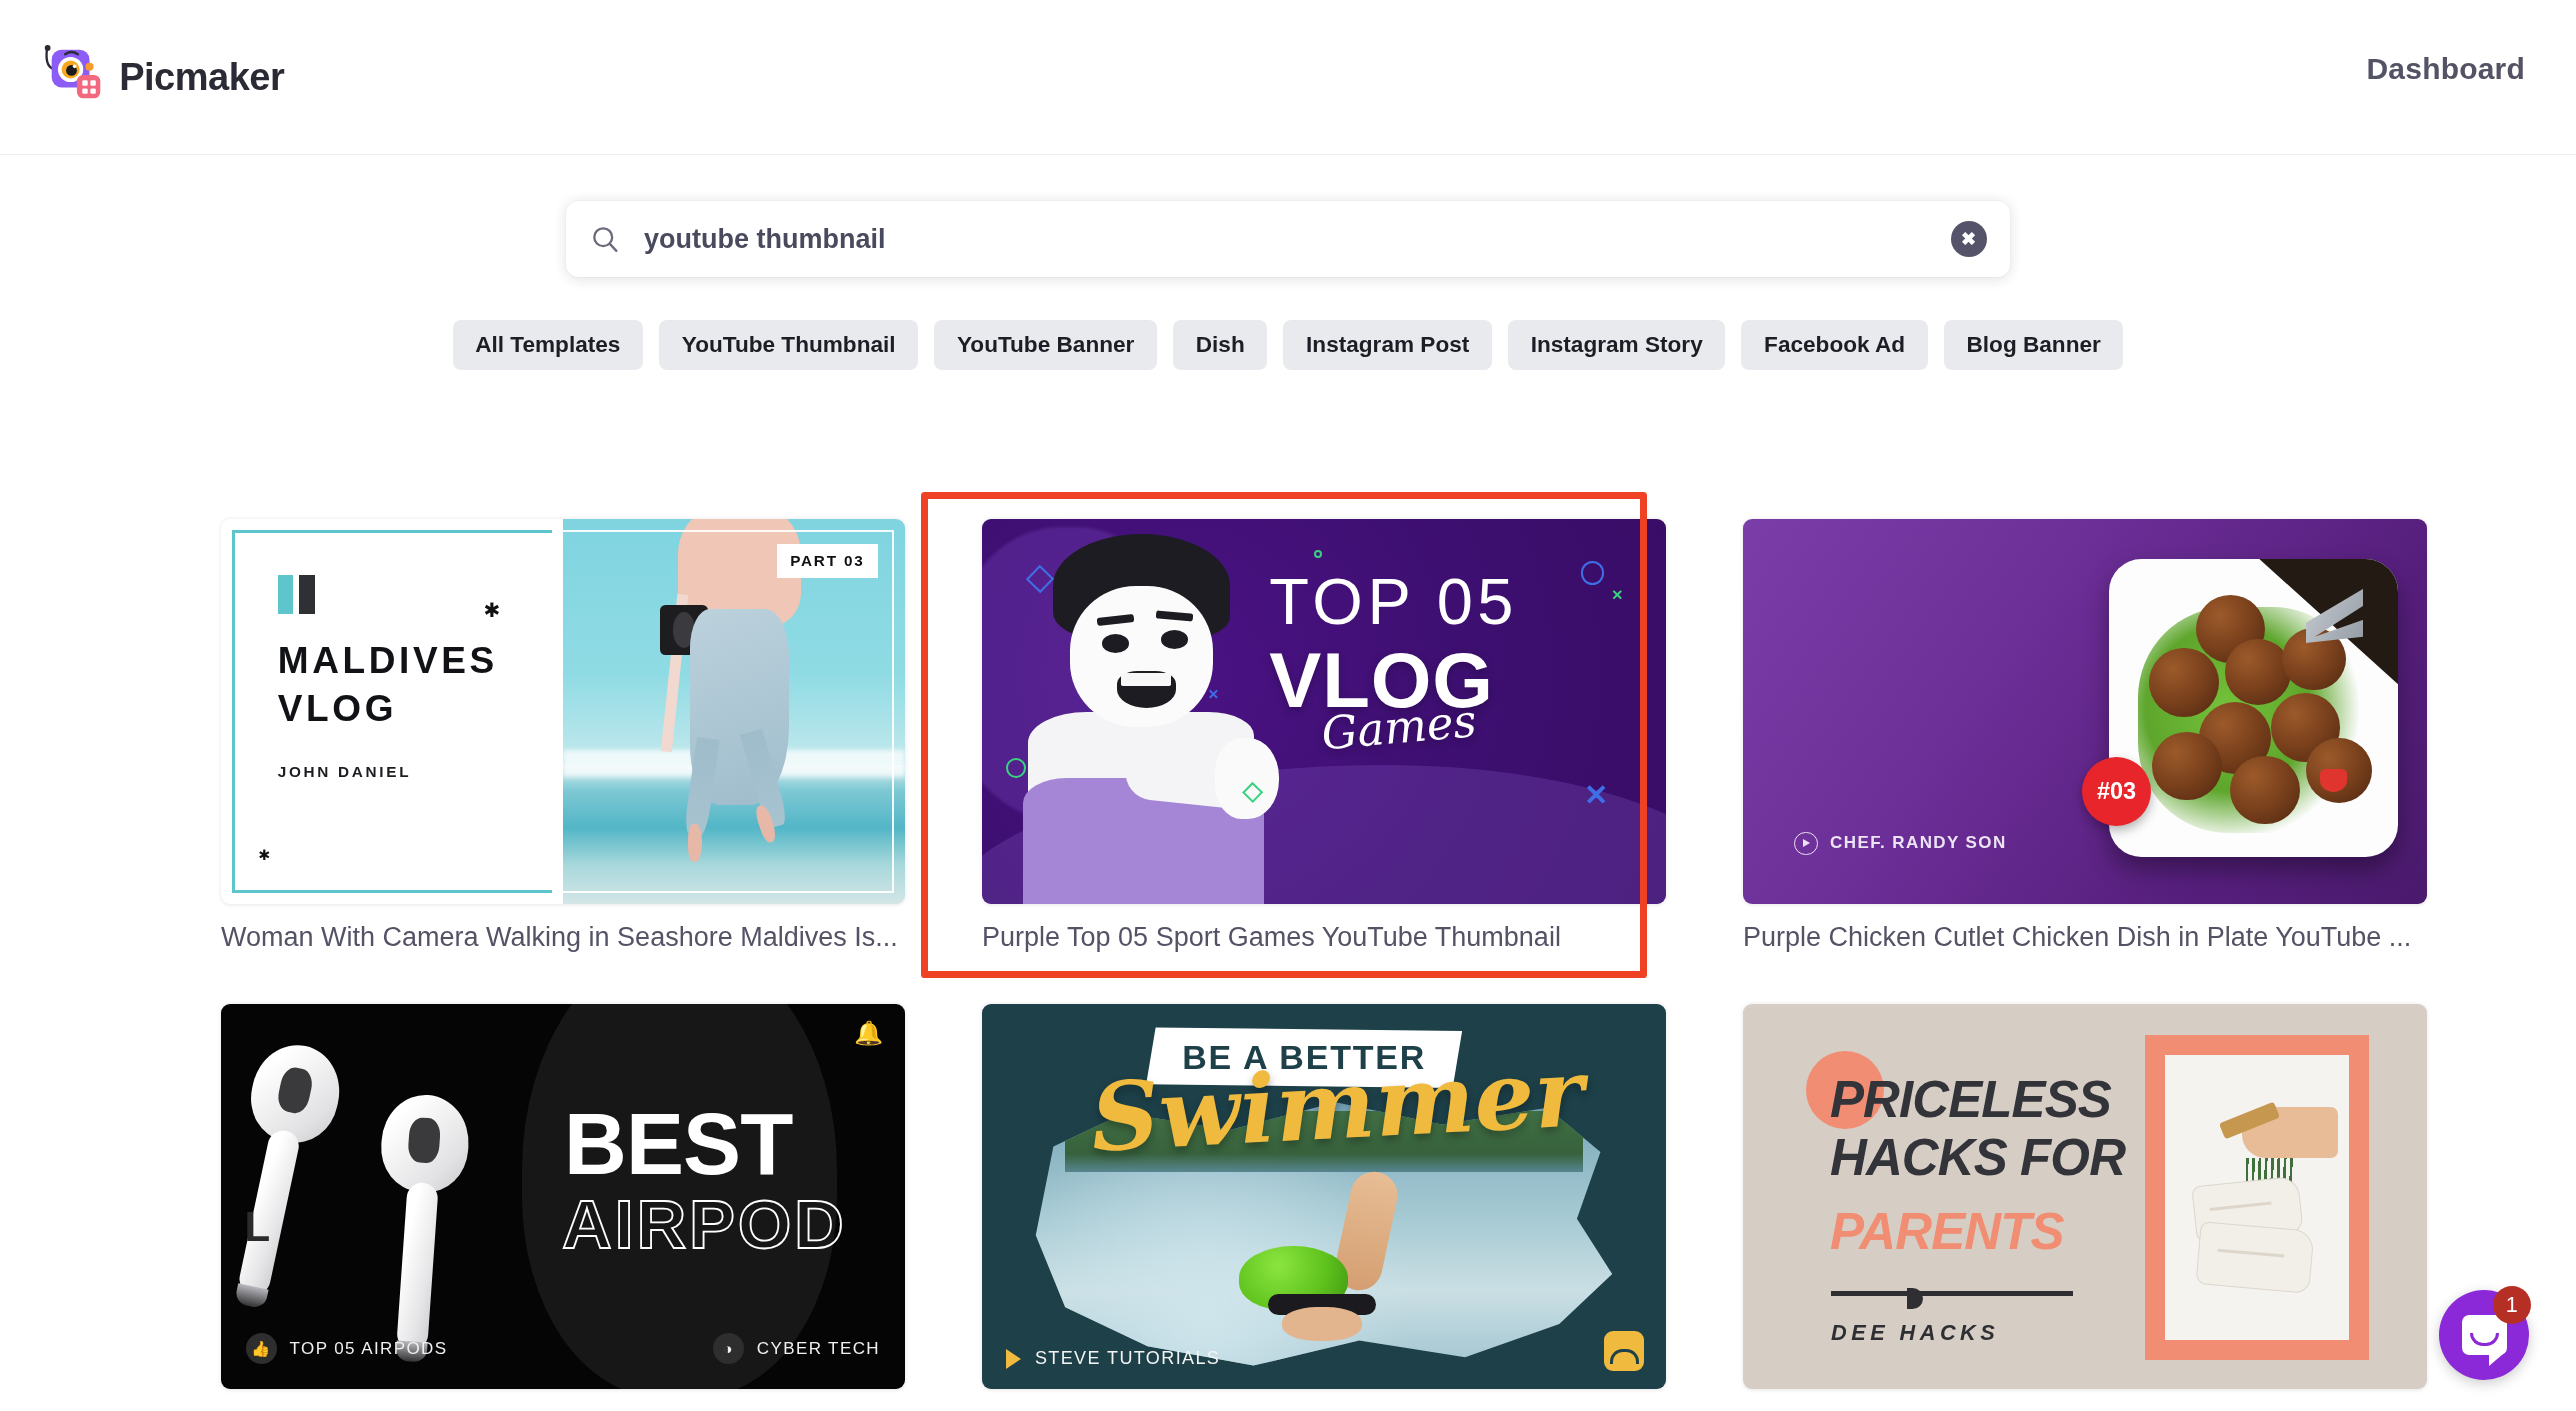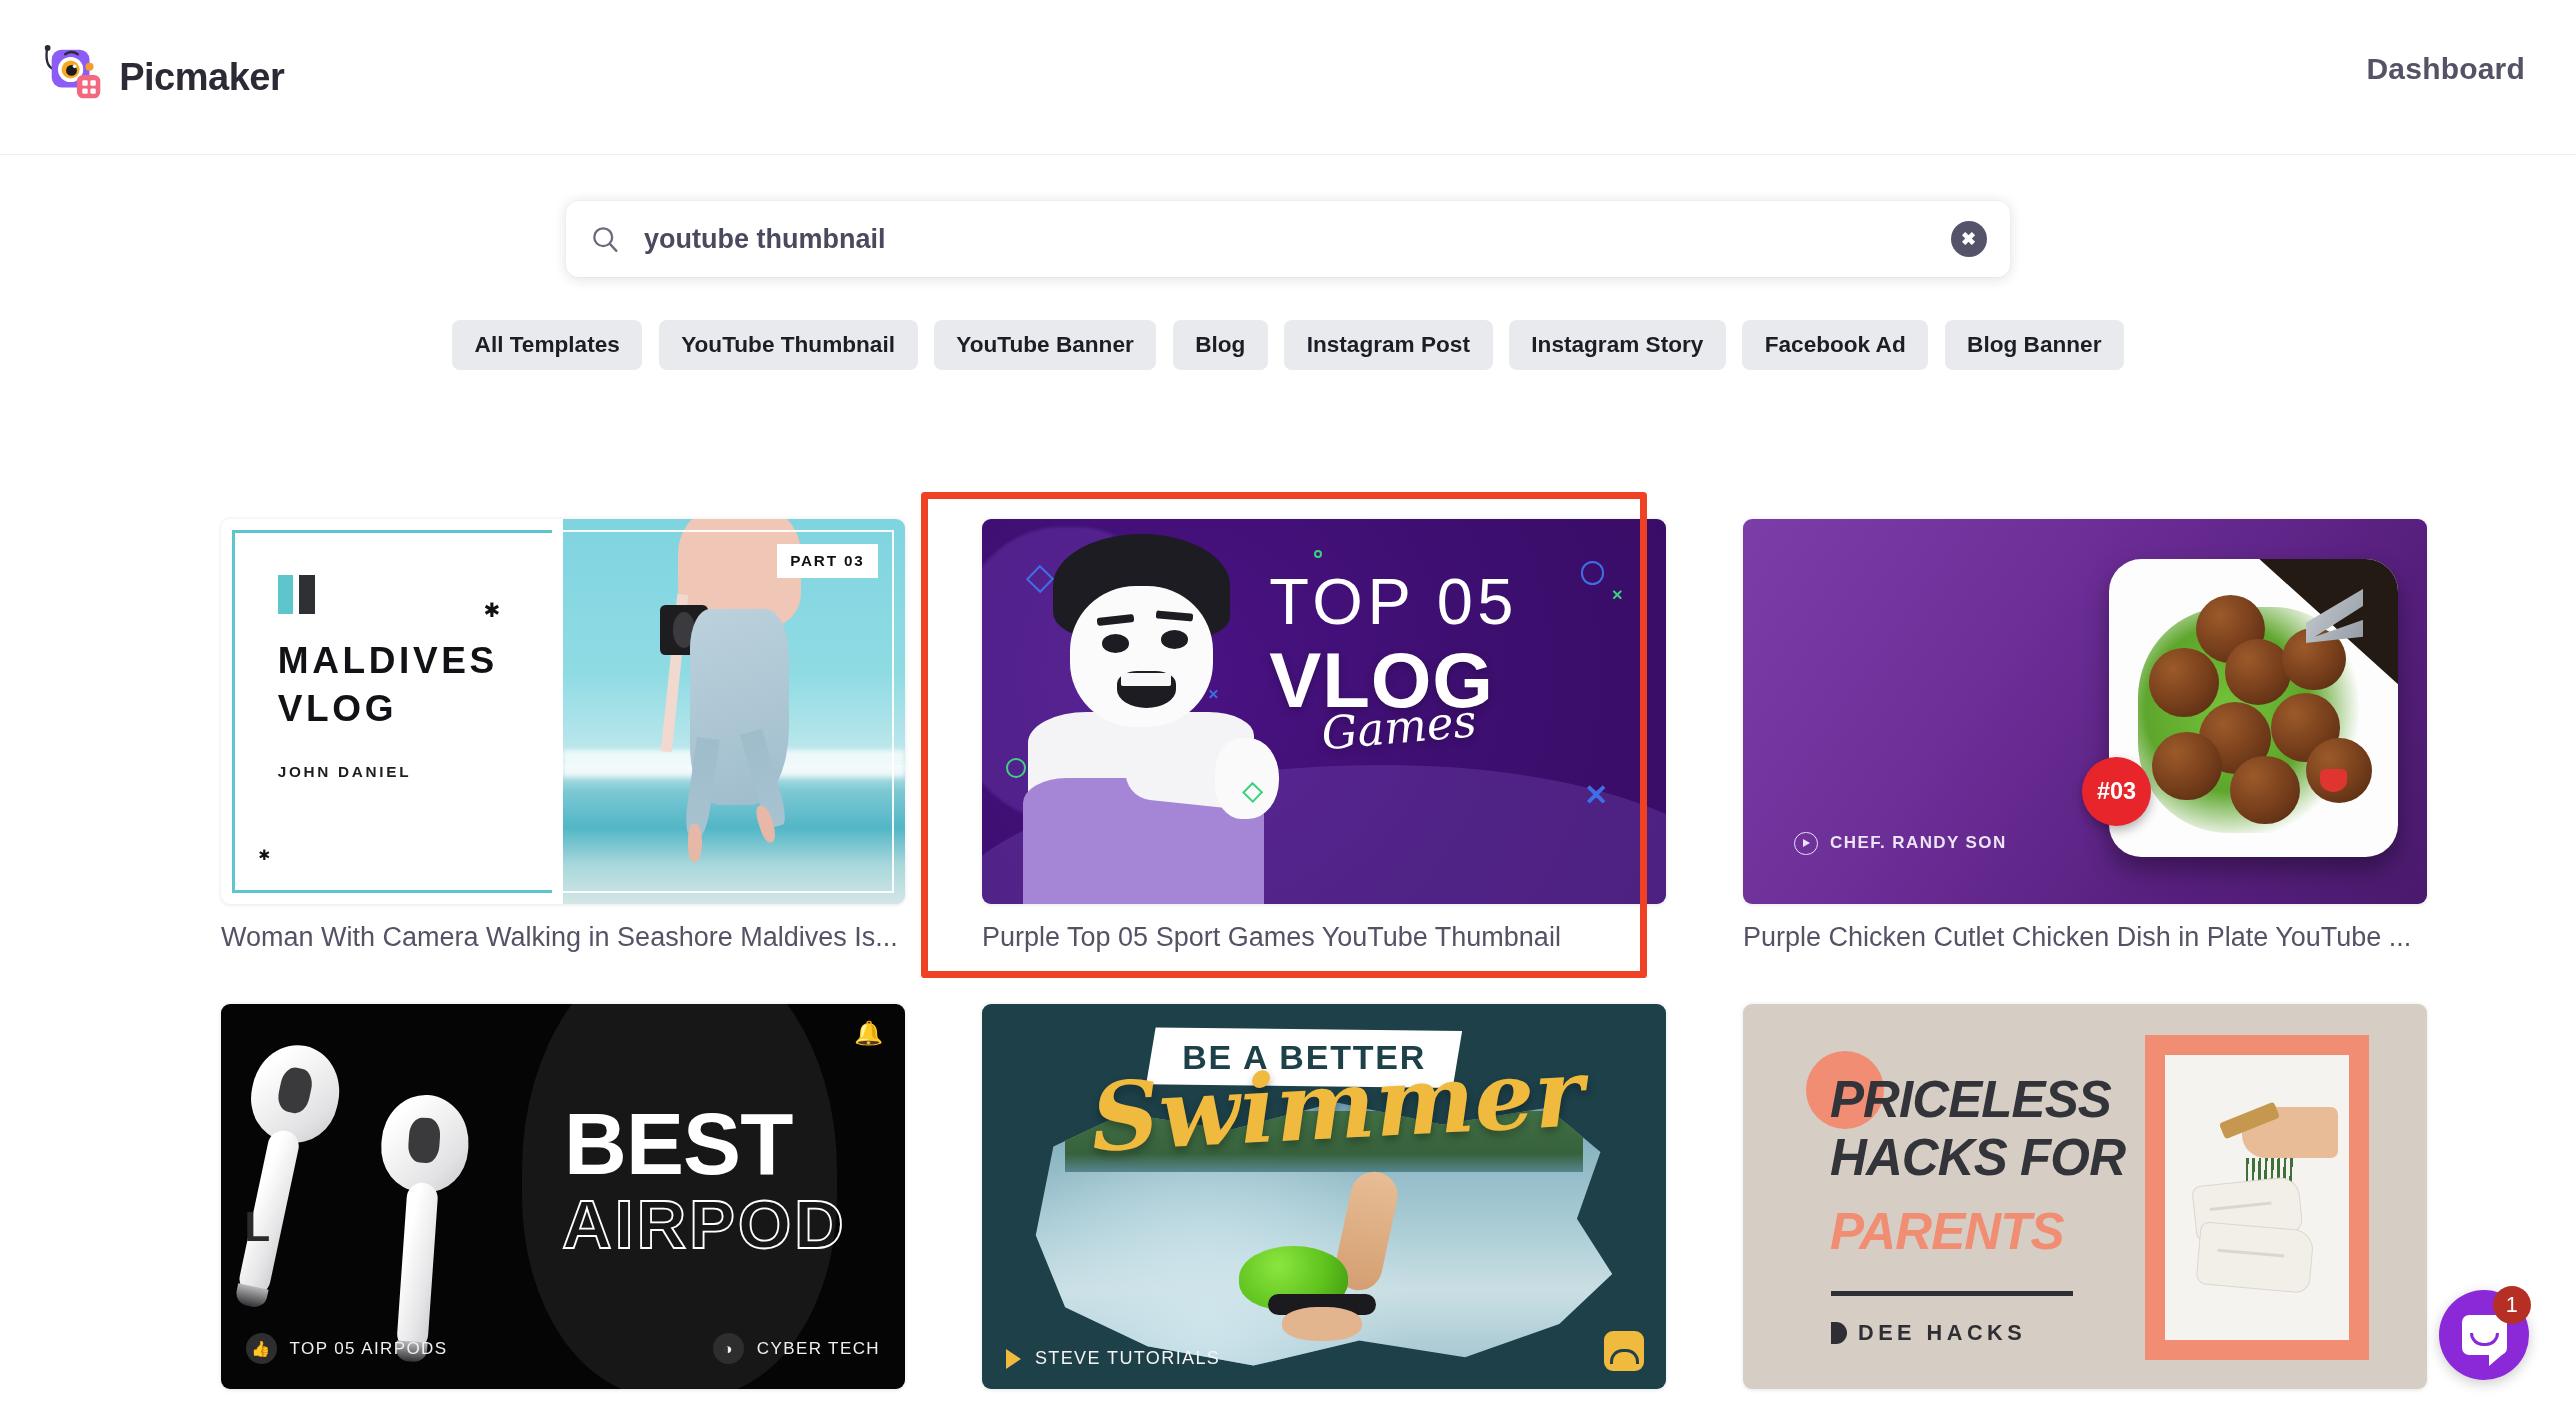--- a/index.html
+++ b/index.html
@@ -544,21 +544,21 @@
     color: #f08d72; line-height: 1.1; letter-spacing: -0.9px;
   }
   .t6-rule {
     position: absolute; left: 88px; top: 287px;
     width: 242px; height: 4.5px; background: #2e2e33;
   }
   .t6-brand {
     position: absolute; left: 88px; bottom: 43px;
     display: flex; align-items: center; gap: 10.8px;
     color: #2e2e33; font-size: 21.7px; font-weight: bold;
-    letter-spacing: 4.5px;
+    font-style: italic; letter-spacing: 4.5px; flex-direction: column;
   }
   .t6-brand .pill {
     width: 16.2px; height: 21.7px; border-radius: 0 12.6px 12.6px 0; background: #2e2e33;
   }
   .t6-frame {
     position: absolute; right: 58px; top: 31px;
     width: 224px; height: 325px; background: #f08d72; padding: 20px;
   }
   .t6-photo {
     width: 100%; height: 100%; background: #f5f3f0; position: relative; overflow: hidden;
@@ -657,21 +657,21 @@
     </span>
     <input class="search-input" type="text" value="youtube thumbnail" style="">
     <button class="search-clear">✖</button>
   </div>
 </div>
 
 <div class="chips">
   <button class="chip">All Templates</button>
   <button class="chip">YouTube Thumbnail</button>
   <button class="chip">YouTube Banner</button>
-  <button class="chip">Blog</button>
+  <button class="chip">Dish</button>
   <button class="chip">Instagram Post</button>
   <button class="chip">Instagram Story</button>
   <button class="chip">Facebook Ad</button>
   <button class="chip">Blog Banner</button>
 </div>
 
 <div class="grid">
 
   <div class="card">
     <div class="thumb t1">

